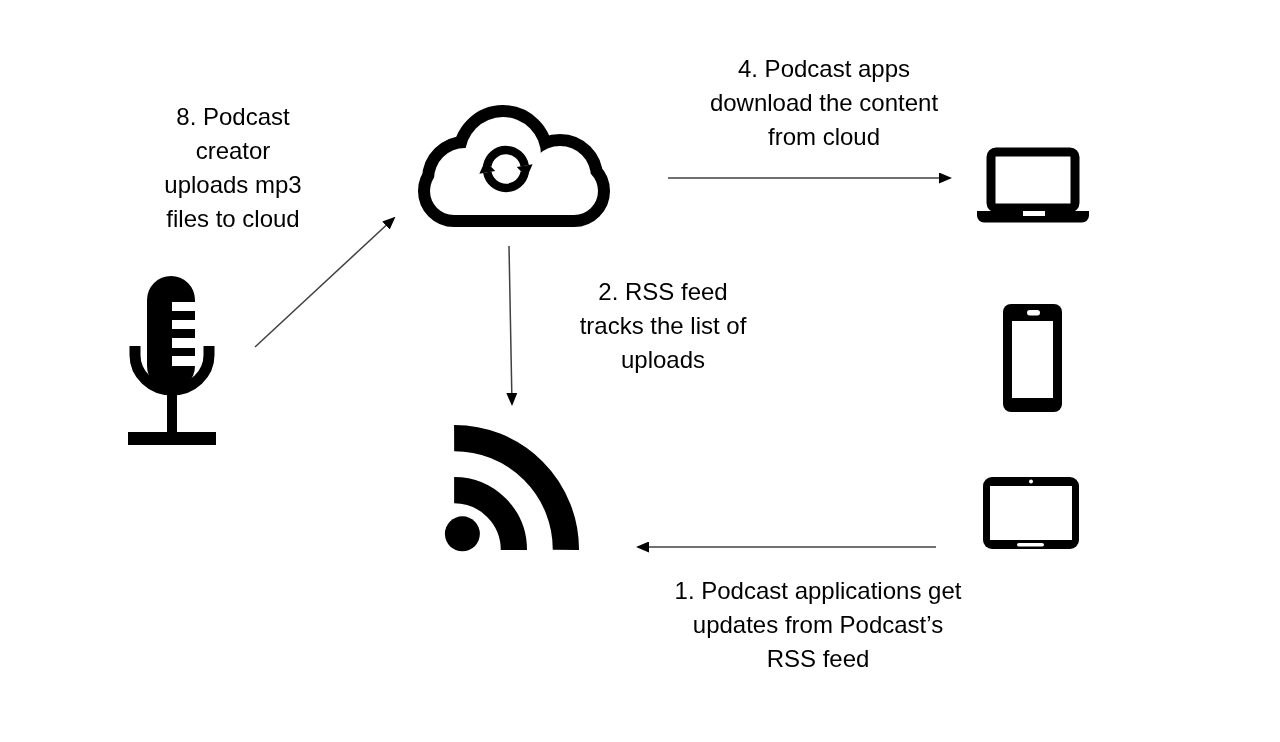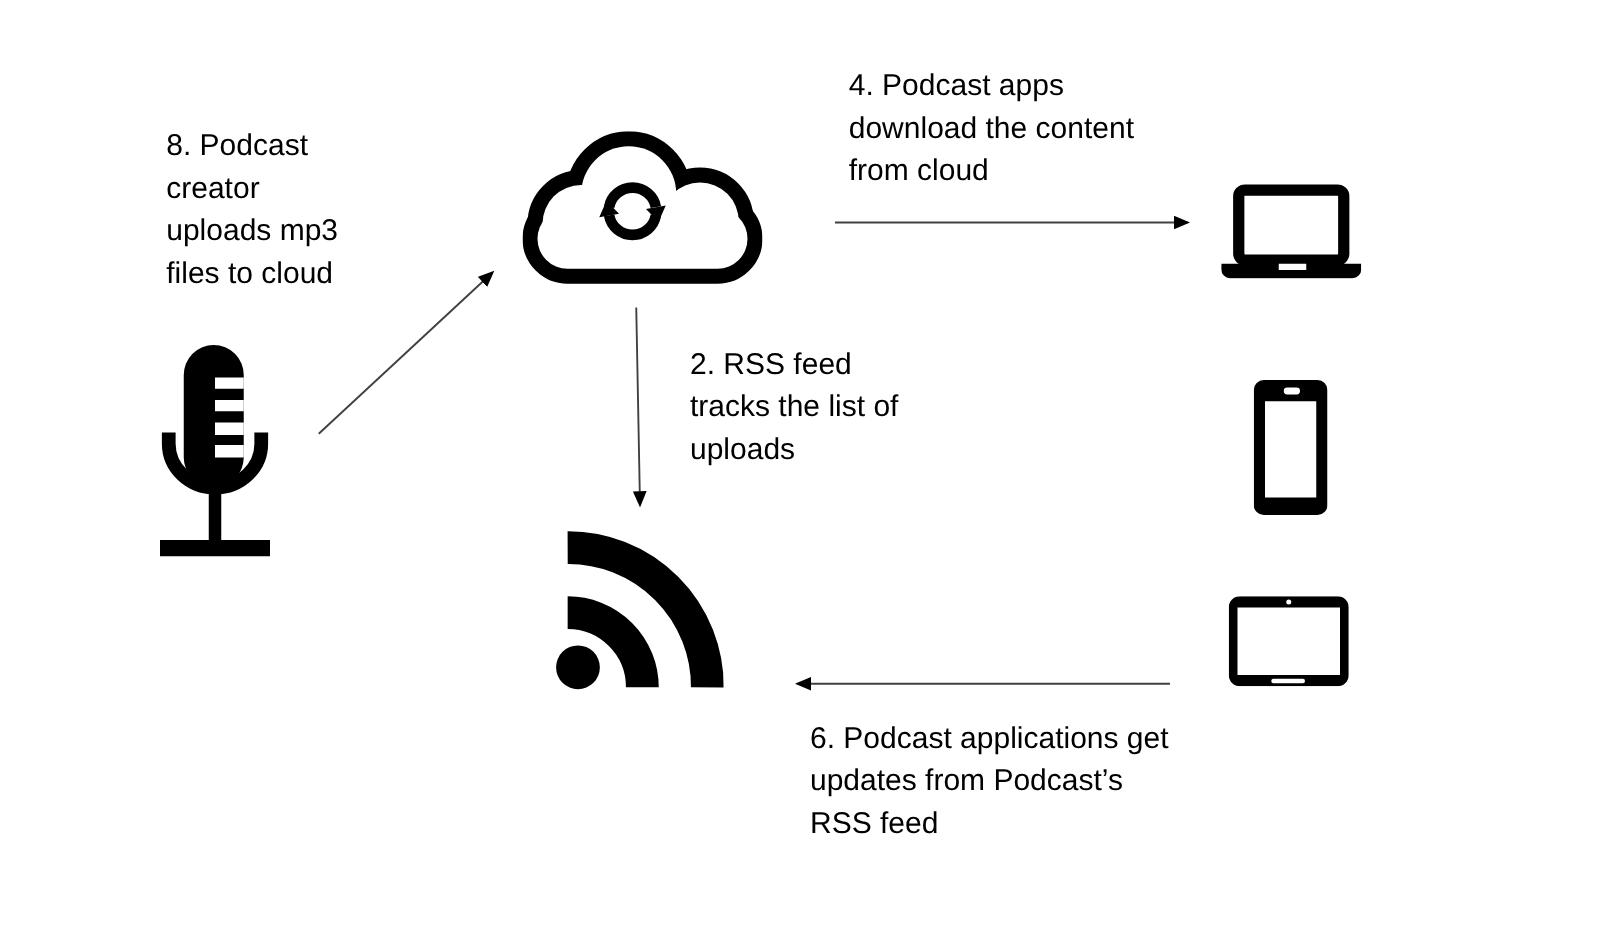--- a/index.html
+++ b/index.html
@@ -9,23 +9,24 @@
     background:#ffffff;
     font-family:"Liberation Sans",sans-serif;
     overflow:hidden;
   }
   .label{
     position:absolute;
     font-size:24px;
     line-height:34px;
     color:#000000;
     white-space:pre-line;
+    text-align:center;
   }
   #step1{left:133px;top:100px;width:200px;}
-  #step2{left:538px;top:275px;width:250px;margin-left:14px;}
+  #step2{left:538px;top:275px;width:250px;}
   #step3{left:648px;top:574px;width:340px;}
   #step4{left:679px;top:52px;width:290px;}
   .icon{position:absolute;display:block;}
   #mic{left:125px;top:276px;}
   #cloud{left:418px;top:105px;}
   #rss{left:441px;top:423px;}
   #laptop{left:977px;top:145px;}
   #phone{left:1003px;top:304px;}
   #tablet{left:983px;top:477px;}
   #arrows{position:absolute;left:0;top:0;pointer-events:none;}
@@ -35,21 +36,21 @@
 
 <div class="canvas">
 
   <div class="label" id="step1">8. Podcast
 creator
 uploads mp3
 files to cloud</div>
   <div class="label" id="step2">2. RSS feed
 tracks the list of
 uploads</div>
-  <div class="label" id="step3">6. Podcast applications get
+  <div class="label" id="step3">1. Podcast applications get
 updates from Podcast’s
 RSS feed</div>
   <div class="label" id="step4">4. Podcast apps
 download the content
 from cloud</div>
 
   <svg class="icon" id="mic" width="94" height="172" viewBox="0 0 94 172">
     <rect x="22" y="0" width="48" height="114" rx="24" fill="#000"></rect>
     <rect x="47" y="26" width="23" height="9" fill="#fff"></rect>
     <rect x="47" y="44" width="23" height="9" fill="#fff"></rect>

